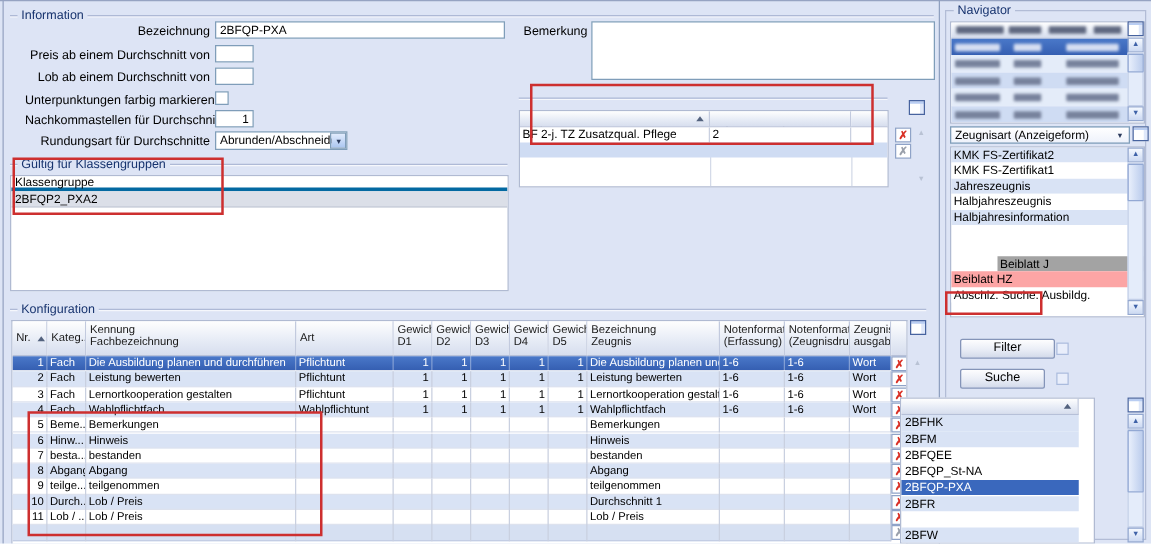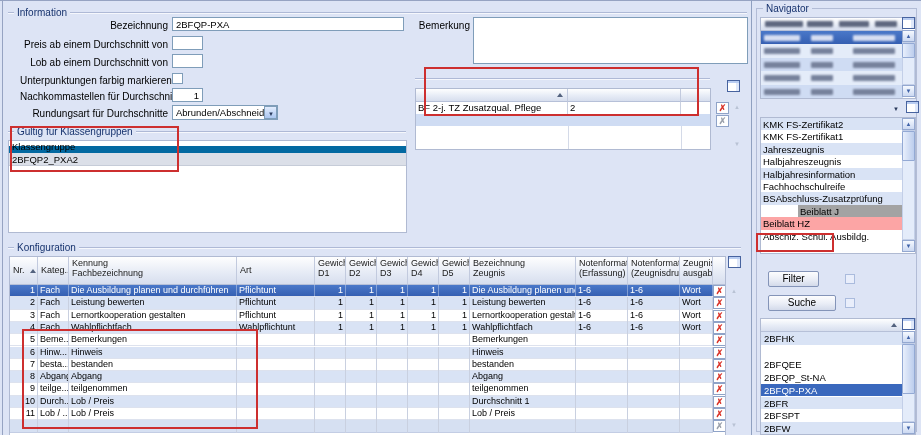--- a/index.html
+++ b/index.html
@@ -103,21 +103,21 @@
       <div class="row abs" style="left: 0px; top: 25px; width: 294px; height: 12px; background: rgb(207, 220, 243);"></div>
     </div>
   <div class="colchooser" style="left:727px;top:80px;"></div>
   <div class="palearr" style="left:734px;top:104px;">▲</div>
   <div class="palearr" style="left:734px;top:141px;">▼</div>
 
   <div class="grpline" style="left:8px;top:131px;width:398px;"></div>
   <div class="grplabel" style="left:14px;top:126px;">Gültig für Klassengruppen</div>
 
   <div class="listarea" id="klassen-list" style="left:8px;top:140px;width:399px;height:93px;">
-    <div style="position:absolute;left:0;top:0;width:397px;height:12px;background:#fff;border-bottom:7px solid #0369a1;font-size:9.5px;line-height:12px;padding:0 3px;box-sizing:border-box;">
+    <div style="position:absolute;left:0;top:0;width:397px;height:12px;background:#fff;border-bottom:3px solid #0369a1;font-size:9.5px;line-height:12px;padding:0 3px;box-sizing:border-box;">
       <span>Klassengruppe</span>
     </div>
   <div class="row abs" style="left: 0px; top: 12px; width: 397px; height: 13px; background: rgb(219, 223, 232); border-bottom: 1px solid rgb(198, 204, 216);">
         <div class="cell abs" style="left: 1px; top: 1px; width: 390px; height: 11px; font-size: 9.5px; border-right: none;">2BFQP2_PXA2</div>
       </div>
     </div>
 
   <div class="grpline" style="left:8px;top:247px;width:733px;"></div>
   <div class="grplabel" style="left:14px;top:242px;">Konfiguration</div>
 
@@ -369,87 +369,84 @@
         <div class="bar abs" style="left: 50px; top: 4px; width: 22px; background: rgb(119, 130, 156);"></div>
         <div class="bar abs" style="left: 92px; top: 4px; width: 42px; background: rgb(119, 130, 156);"></div>
       </div>
       <div class="row abs" style="left: 0px; top: 66.6px; width: 142px; height: 13.4px; background: rgb(207, 220, 243);">
         <div class="bar abs" style="left: 3px; top: 4px; width: 36px; background: rgb(119, 130, 156);"></div>
         <div class="bar abs" style="left: 50px; top: 4px; width: 22px; background: rgb(119, 130, 156);"></div>
         <div class="bar abs" style="left: 92px; top: 4px; width: 42px; background: rgb(119, 130, 156);"></div>
       </div>
     </div>
 
+  <div class="txt" style="left:760px;top:101px;width:144px;height:14px;background:linear-gradient(180deg,#ffffff,#eef2fb);">
+    <span>Zeugnisart (Anzeigeform)</span>
+  </div>
   <div class="ddarrow" style="left:893px;top:106px;">▼</div>
   <div class="colchooser" style="left:906px;top:101px;"></div>
 
   <div class="listarea" id="zeugnisart-list" style="left:760px;top:117px;width:156px;height:137px;">
       <div class="row abs" style="left: 0px; top: 0px; width: 142px; height: 12.4px; background: rgb(217, 227, 245); color: rgb(0, 0, 0);">
         <div class=" abs" style="left: 2px; top: 1px; font-size: 9.5px; white-space: nowrap;">KMK FS-Zertifikat2</div>
       </div>
       <div class="row abs" style="left: 0px; top: 12.4px; width: 142px; height: 12.4px; background: rgb(255, 255, 255); color: rgb(0, 0, 0);">
         <div class=" abs" style="left: 2px; top: 1px; font-size: 9.5px; white-space: nowrap;">KMK FS-Zertifikat1</div>
       </div>
       <div class="row abs" style="left: 0px; top: 24.8px; width: 142px; height: 12.4px; background: rgb(217, 227, 245); color: rgb(0, 0, 0);">
         <div class=" abs" style="left: 2px; top: 1px; font-size: 9.5px; white-space: nowrap;">Jahreszeugnis</div>
       </div>
       <div class="row abs" style="left: 0px; top: 37.2px; width: 142px; height: 12.4px; background: rgb(255, 255, 255); color: rgb(0, 0, 0);">
         <div class=" abs" style="left: 2px; top: 1px; font-size: 9.5px; white-space: nowrap;">Halbjahreszeugnis</div>
       </div>
       <div class="row abs" style="left: 0px; top: 49.6px; width: 142px; height: 12.4px; background: rgb(217, 227, 245); color: rgb(0, 0, 0);">
         <div class=" abs" style="left: 2px; top: 1px; font-size: 9.5px; white-space: nowrap;">Halbjahresinformation</div>
       </div>
-      <div class="row abs" style="left: 0px; top: 62px; width: 142px; height: 12.4px; background: rgb(255, 255, 255); color: rgb(0, 0, 0);">
-        <div class=" abs" style="left: 2px; top: 1px; font-size: 9.5px; white-space: nowrap;">Fachhochschulreife</div>
-      </div>
-      <div class="row abs" style="left: 0px; top: 74.4px; width: 142px; height: 12.4px; background: rgb(217, 227, 245); color: rgb(0, 0, 0);">
-        <div class=" abs" style="left: 2px; top: 1px; font-size: 9.5px; white-space: nowrap;">BSAbschluss-Zusatzprüfung</div>
-      </div>
       <div class="row abs" style="left: 0px; top: 86.8px; width: 126px; height: 12.4px; background: #a3a3a3; color: rgb(0, 0, 0); margin-left: 37px;">
         <div class=" abs" style="left: 2px; top: 1px; font-size: 9.5px; white-space: nowrap;">Beiblatt J</div>
       </div>
       <div class="row abs" style="left: 0px; top: 99.2px; width: 142px; height: 12.4px; background: #fca5a5; color: rgb(0, 0, 0);">
         <div class=" abs" style="left: 2px; top: 1px; font-size: 9.5px; white-space: nowrap;">Beiblatt HZ</div>
       </div>
       <div class="row abs" style="left: 0px; top: 111.6px; width: 142px; height: 12.4px; background: rgb(255, 255, 255); color: rgb(0, 0, 0);">
-        <div class=" abs" style="left: 2px; top: 1px; font-size: 9.5px; white-space: nowrap;">Abschlz. Schul. Ausbildg.</div>
-      </div>
-    </div>
-
-  <div class="btn" style="left:768px;top:271px;width:51px;height:16px;">
+        <div class=" abs" style="left: 2px; top: 1px; font-size: 9.5px; white-space: nowrap;">Abschlz. Suche. Ausbildg.</div>
+      </div>
+    </div>
+
+  <div class="btn" style="left:768px;top:271px;width:76px;height:16px;">
     <span>Filter</span>
   </div>
   <div class="chk dis" style="left:845px;top:274px;width:10px;height:10px;"></div>
   <div class="btn" style="left:768px;top:295px;width:68px;height:16px;">
     <span>Suche</span>
   </div>
   <div class="chk dis" style="left:845px;top:298px;width:10px;height:10px;"></div>
 
-  <div class="listarea" id="bez-list" style="left:760px;top:318px;width:156px;height:117px;text-align:right;">
+  <div class="listarea" id="bez-list" style="left:720px;top:318px;width:156px;height:117px;text-align:right;">
     <div class="hdrcell" style="left:0;top:0;width:142px;height:13px;line-height:11px;">
       
     </div>
     <div class="tri up" style="left:130px;top:4px;"></div>
   <div class="row abs" style="left: 0px; top: 13px; width: 142px; height: 12.9px; background: rgb(217, 227, 245); color: rgb(0, 0, 0);">
         <div class=" abs" style="left: 3px; top: 1px; font-size: 9.5px; white-space: nowrap;">2BFHK</div>
       </div>
+      <div class="row abs" style="left: 0px; top: 25.9px; width: 142px; height: 12.9px; background: rgb(217, 227, 245); color: rgb(0, 0, 0);">
+        <div class=" abs" style="left: 3px; top: 1px; font-size: 9.5px; white-space: nowrap;">2BFM</div>
+      </div>
       <div class="row abs" style="left: 0px; top: 38.8px; width: 142px; height: 12.9px; background: rgb(255, 255, 255); color: rgb(0, 0, 0);">
         <div class=" abs" style="left: 3px; top: 1px; font-size: 9.5px; white-space: nowrap;">2BFQEE</div>
       </div>
       <div class="row abs" style="left: 0px; top: 51.7px; width: 142px; height: 12.9px; background: rgb(255, 255, 255); color: rgb(0, 0, 0);">
         <div class=" abs" style="left: 3px; top: 1px; font-size: 9.5px; white-space: nowrap;">2BFQP_St-NA</div>
       </div>
       <div class="row abs" style="left: 0px; top: 64.6px; width: 142px; height: 12.9px; background: rgb(58, 104, 189); color: rgb(255, 255, 255);">
         <div class=" abs" style="left: 3px; top: 1px; font-size: 9.5px; white-space: nowrap;">2BFQP-PXA</div>
       </div>
       <div class="row abs" style="left: 0px; top: 77.5px; width: 142px; height: 12.9px; background: rgb(217, 227, 245); color: rgb(0, 0, 0);">
         <div class=" abs" style="left: 3px; top: 1px; font-size: 9.5px; white-space: nowrap;">2BFR</div>
-      </div>
-      <div class="row abs" style="left: 0px; top: 90.4px; width: 142px; height: 12.9px; background: rgb(255, 255, 255); color: rgb(0, 0, 0);">
-        <div class=" abs" style="left: 3px; top: 1px; font-size: 9.5px; white-space: nowrap;">2BFSPT</div>
       </div>
       <div class="row abs" style="left: 0px; top: 103.3px; width: 142px; height: 12.9px; background: rgb(217, 227, 245); color: rgb(0, 0, 0);">
         <div class=" abs" style="left: 3px; top: 1px; font-size: 9.5px; white-space: nowrap;">2BFW</div>
       </div>
     </div>
   <div class="colchooser" style="left:902px;top:318px;"></div>
 
 <div class="xbtn abs" style="left: 716px; top: 102px;">✗</div>
     <div class="xbtn gray abs" style="left: 716px; top: 115px;">✗</div>
     <div class="colchooser abs" style="left: 902px; top: 17px;"></div>

